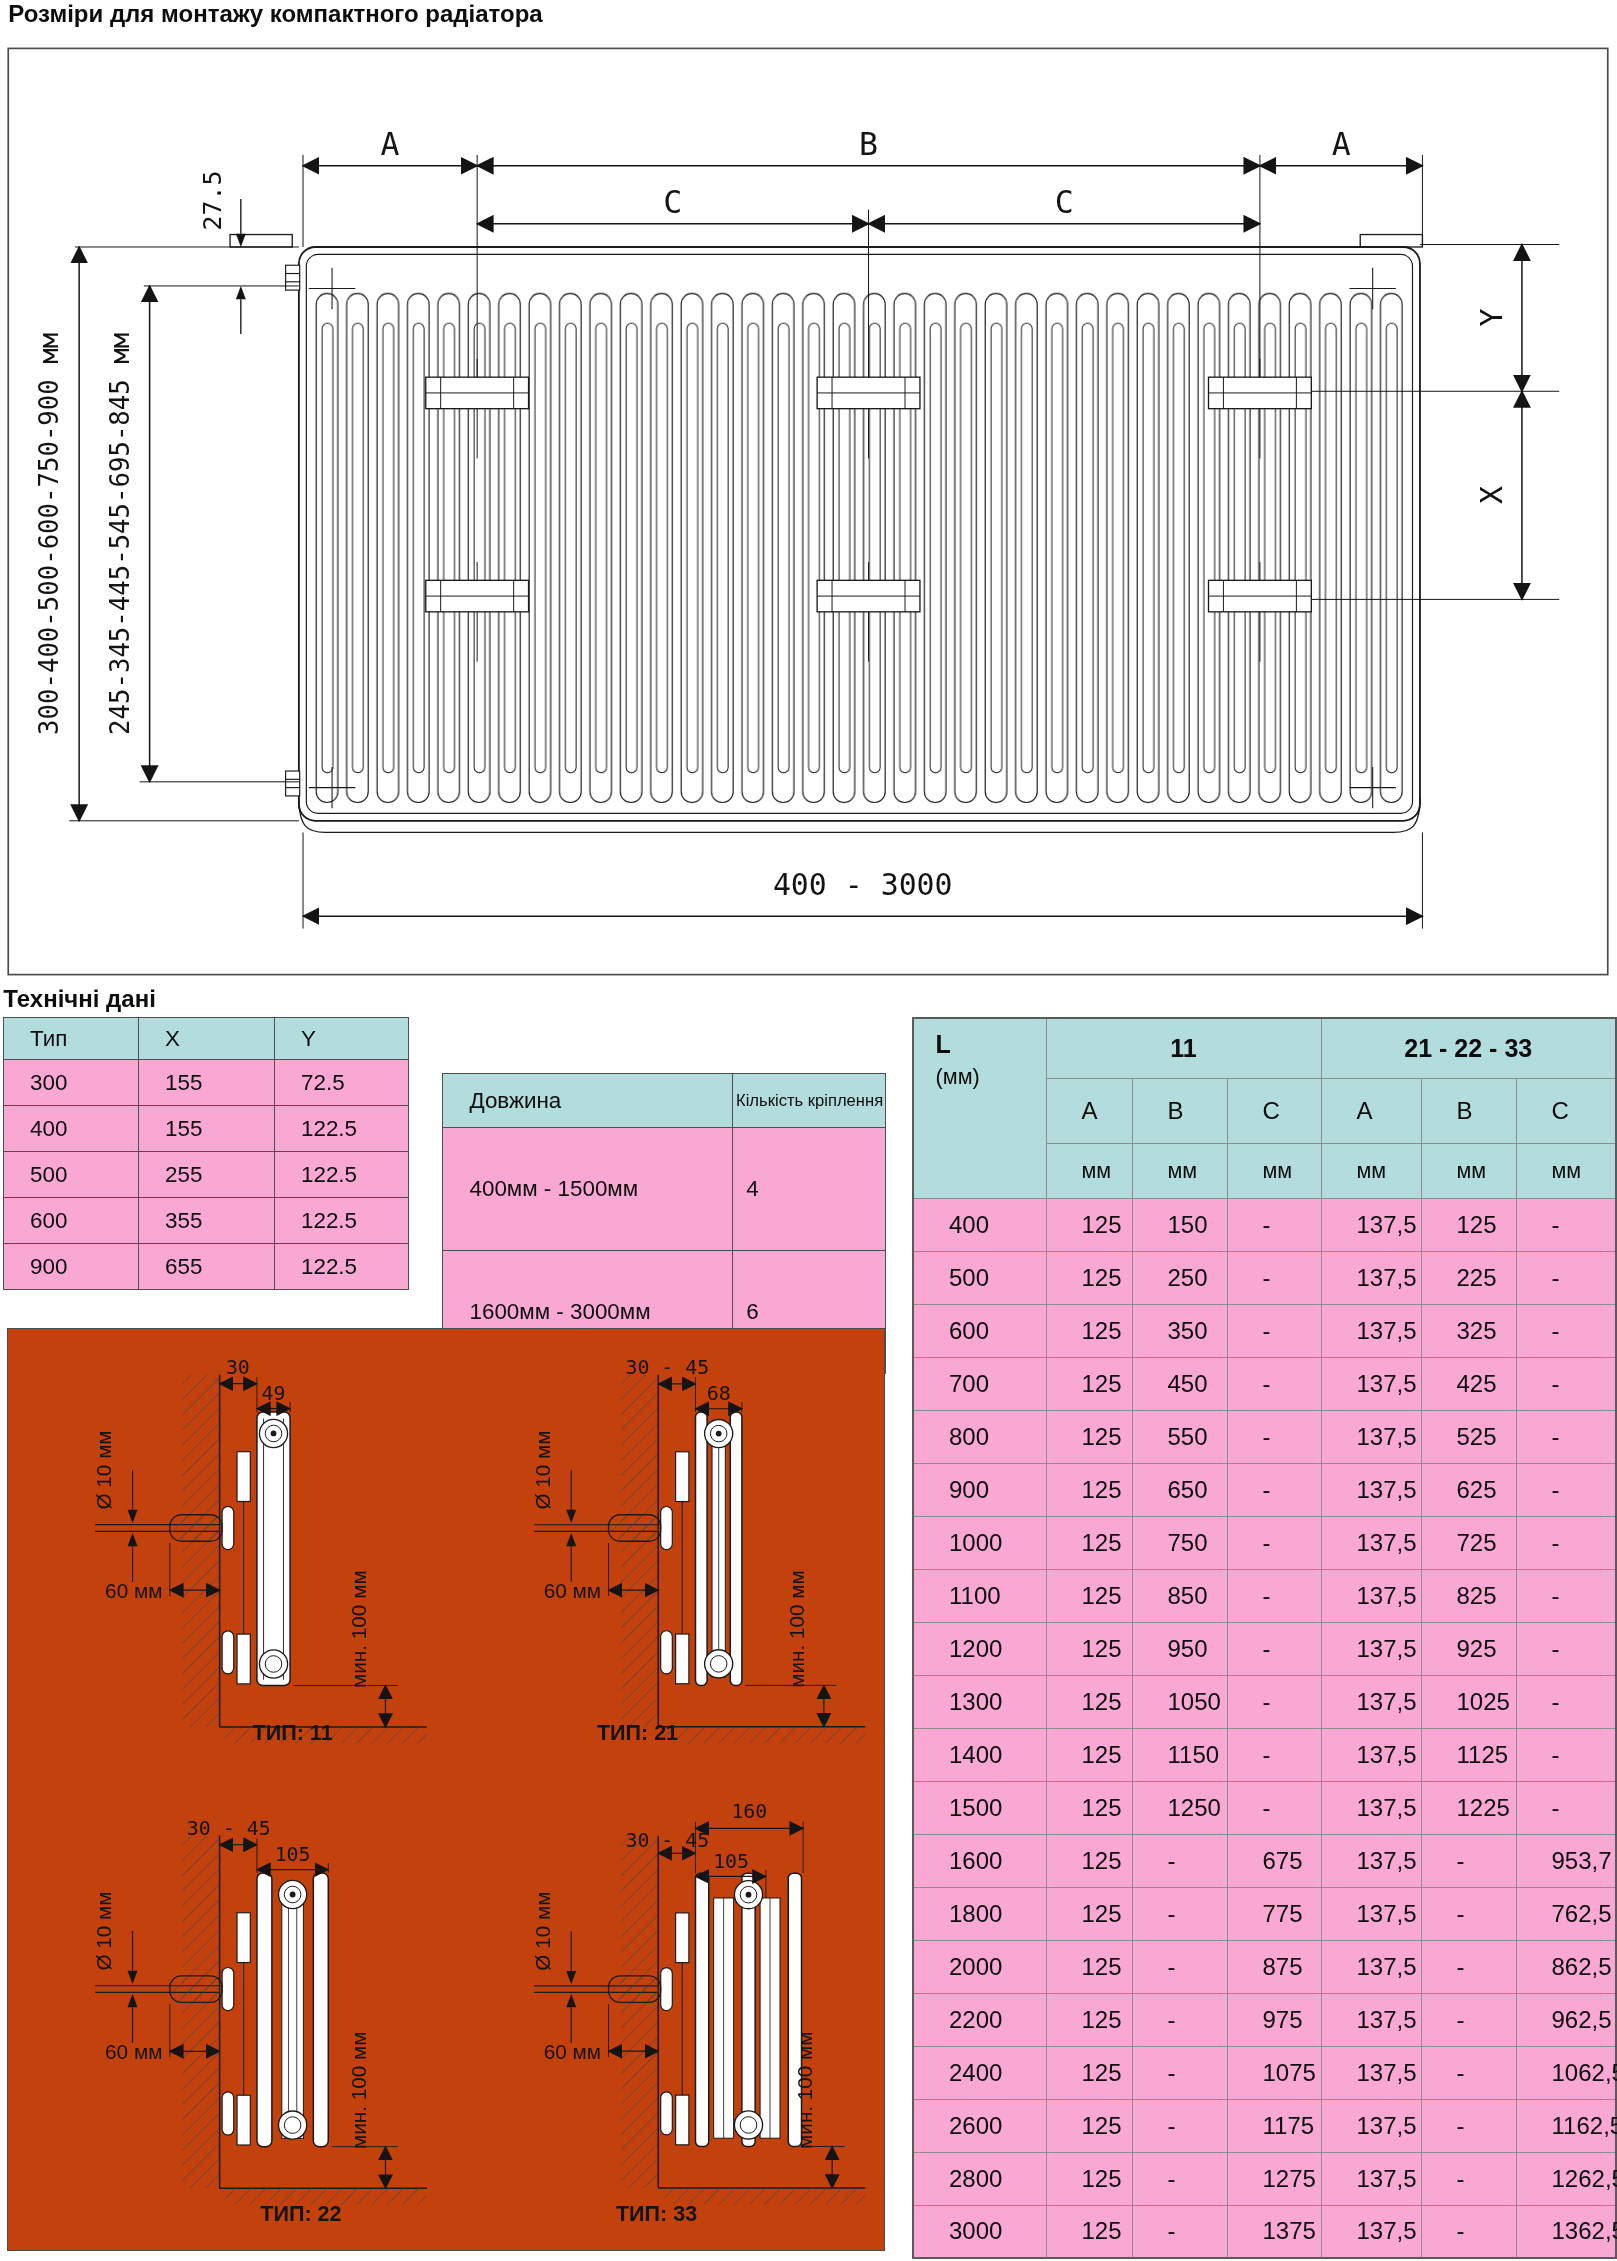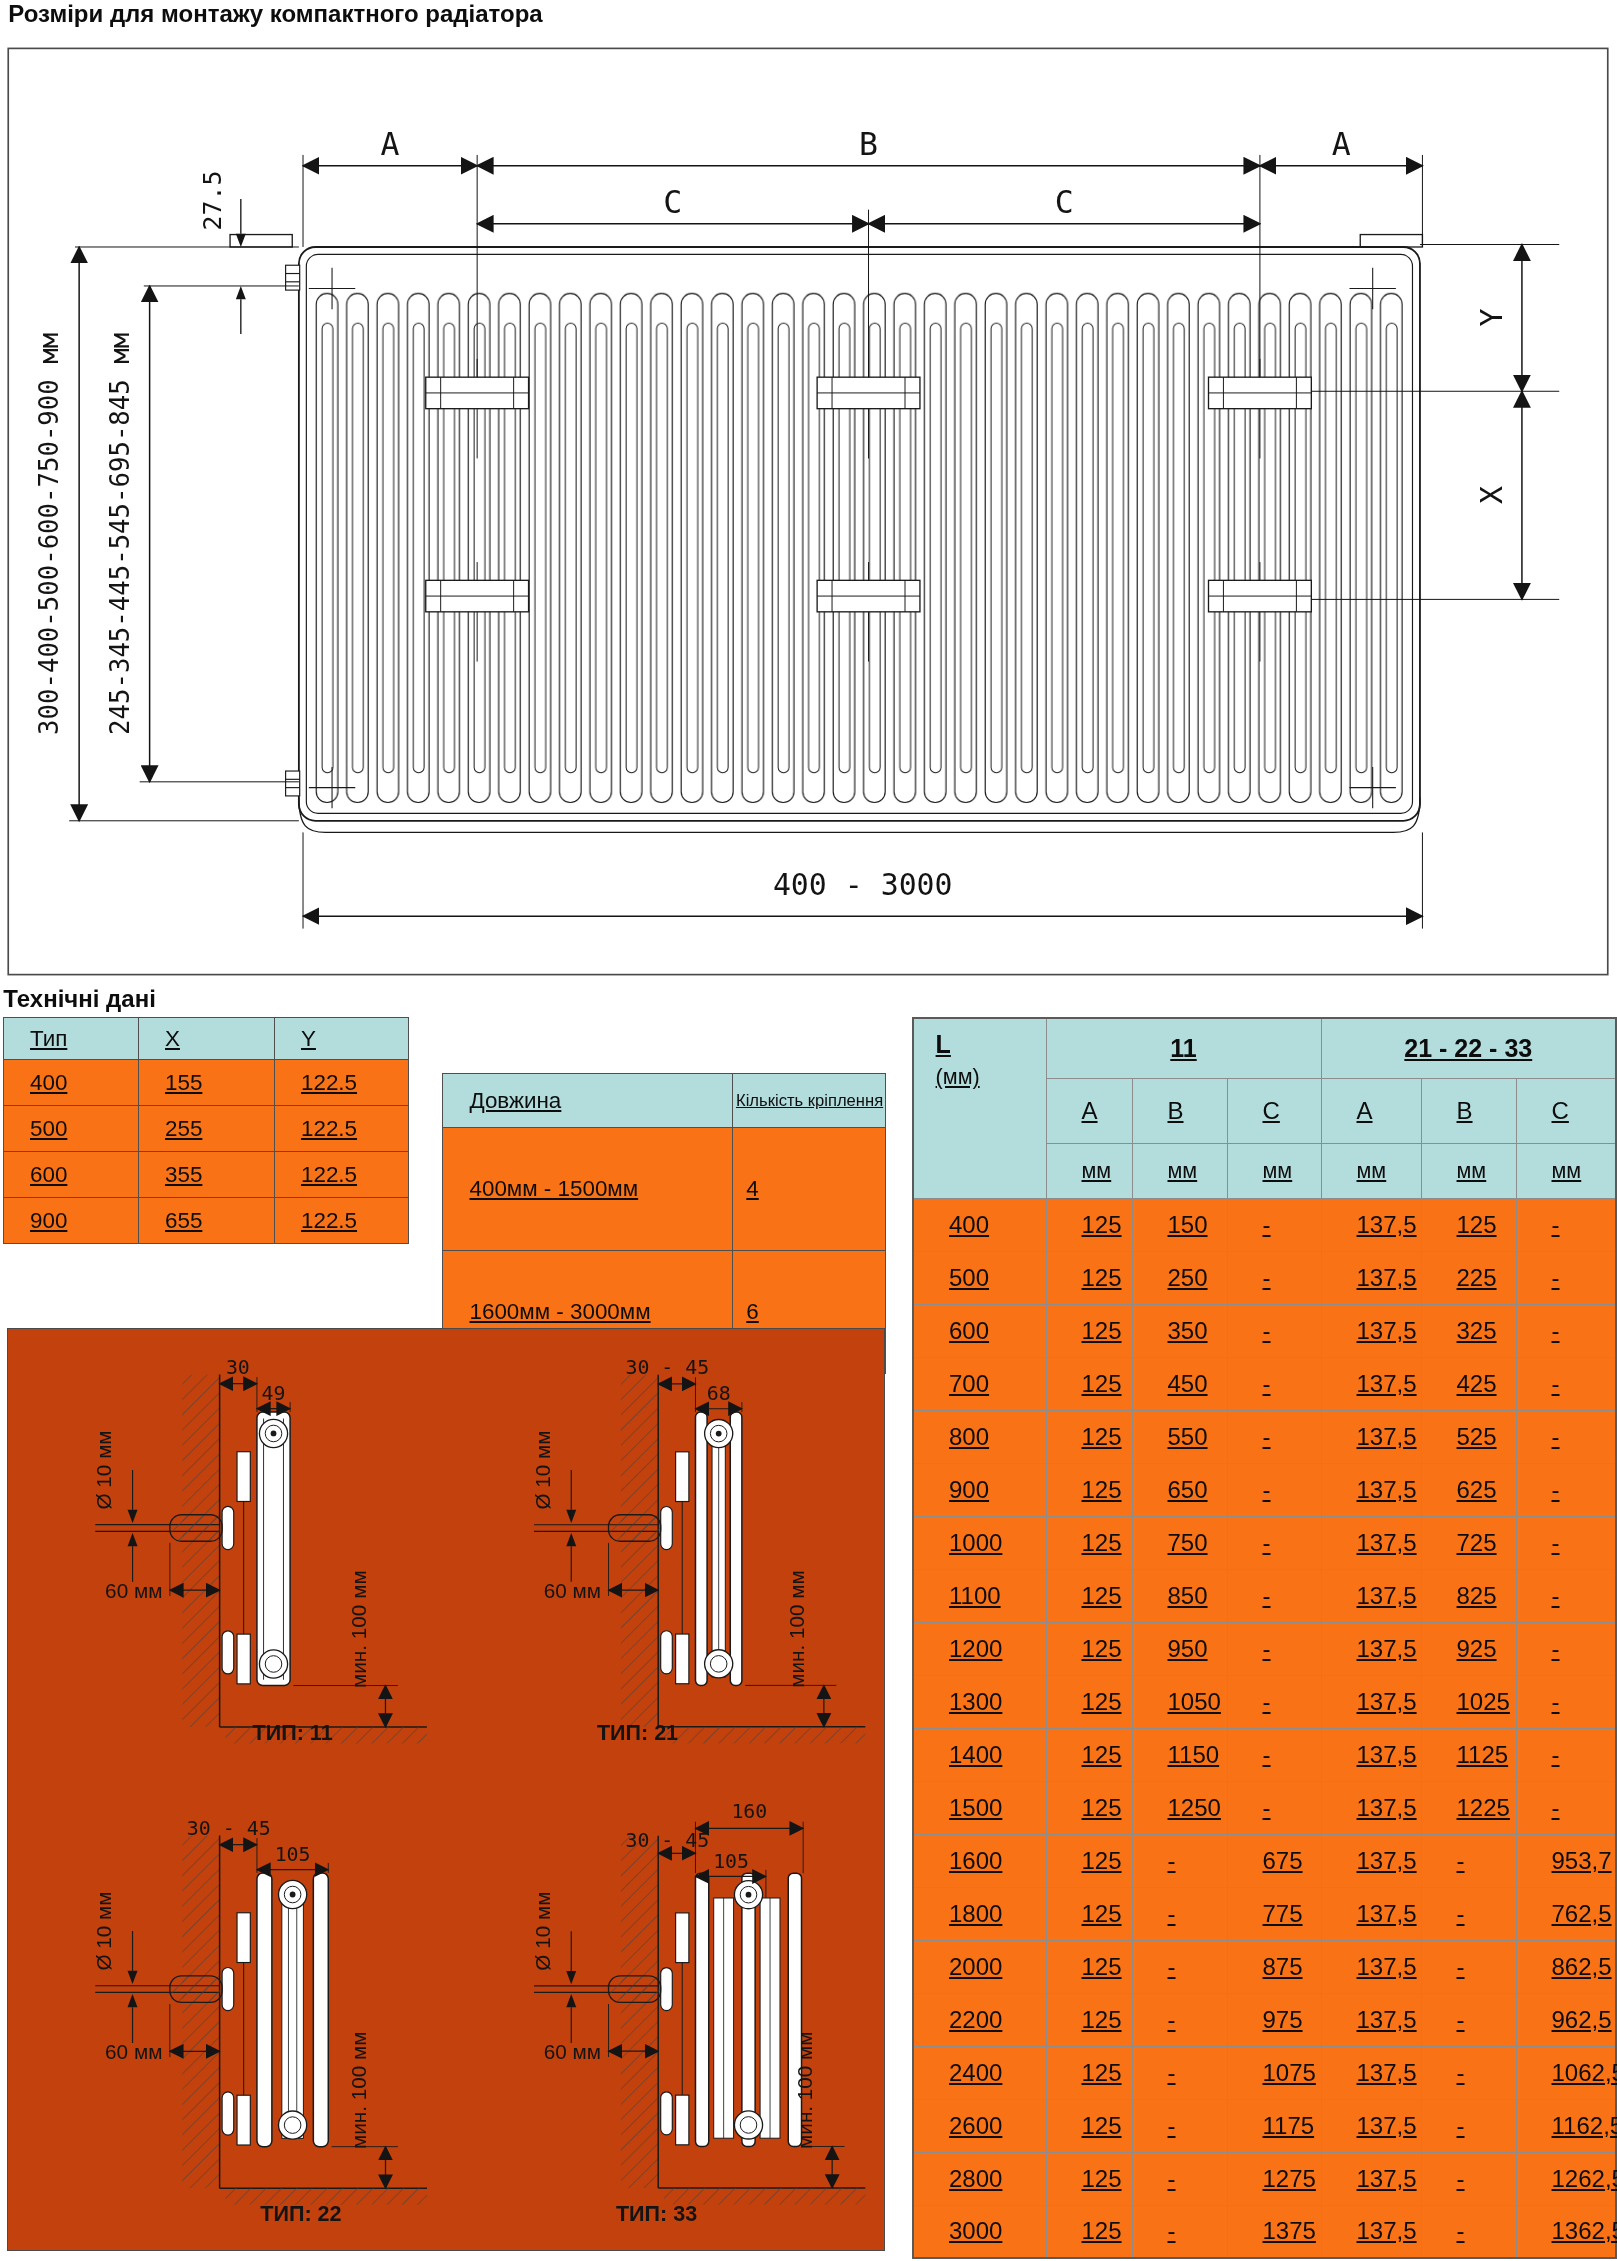--- a/index.html
+++ b/index.html
@@ -8,21 +8,21 @@
   .abs{position:absolute;}
 
   
   .page-title{left:8.3px;top:0px;font-size:24px;font-weight:600;letter-spacing:0;}
   .tech-heading{left:3.3px;top:985px;font-size:24px;font-weight:600;}
 
   
   .frame{border:1.7px solid #4a4a4a;background:#c2410c;box-sizing:border-box;}
 
   
-  table{border-collapse:collapse;table-layout:fixed;background:#f97316;text-decoration:underline;}
+  table{border-collapse:collapse;table-layout:fixed;background:#f9a8d4;}
   .smt td,.smt th{border:1.2px solid #4f4f4f;text-align:left;vertical-align:middle;
       font-weight:400;font-size:22.4px;padding:0 0 0 26.5px;box-sizing:border-box;}
   .smt th{background:#b3dcdc;font-weight:500;}
 
   
   .bigt td,.bigt th{border:1.7px solid #8d8d8d;box-sizing:border-box;text-align:left;
       vertical-align:middle;font-size:24px;font-weight:400;padding:0 0 0 35px;}
   .bigt th{background:#b3dcdc;font-weight:500;}
   .bigt{border:2.1px solid #5a5a5a;}
   .bigt .grp{text-align:center;padding:0;font-size:25px;font-weight:600;}
@@ -191,20 +191,25 @@
     </colgroup>
   <thead>
     <tr style="height:42px;">
       <th>Тип</th>
       <th>X</th>
       <th>Y</th>
     </tr>
   </thead>
   <tbody>
 
+      <tr style="height:46px;">
+        <td>300</td>
+        <td>155</td>
+        <td>72.5</td>
+      </tr>
 
       <tr style="height:46px;">
         <td>400</td>
         <td>155</td>
         <td>122.5</td>
       </tr>
 
       <tr style="height:46px;">
         <td>500</td>
         <td>255</td>

